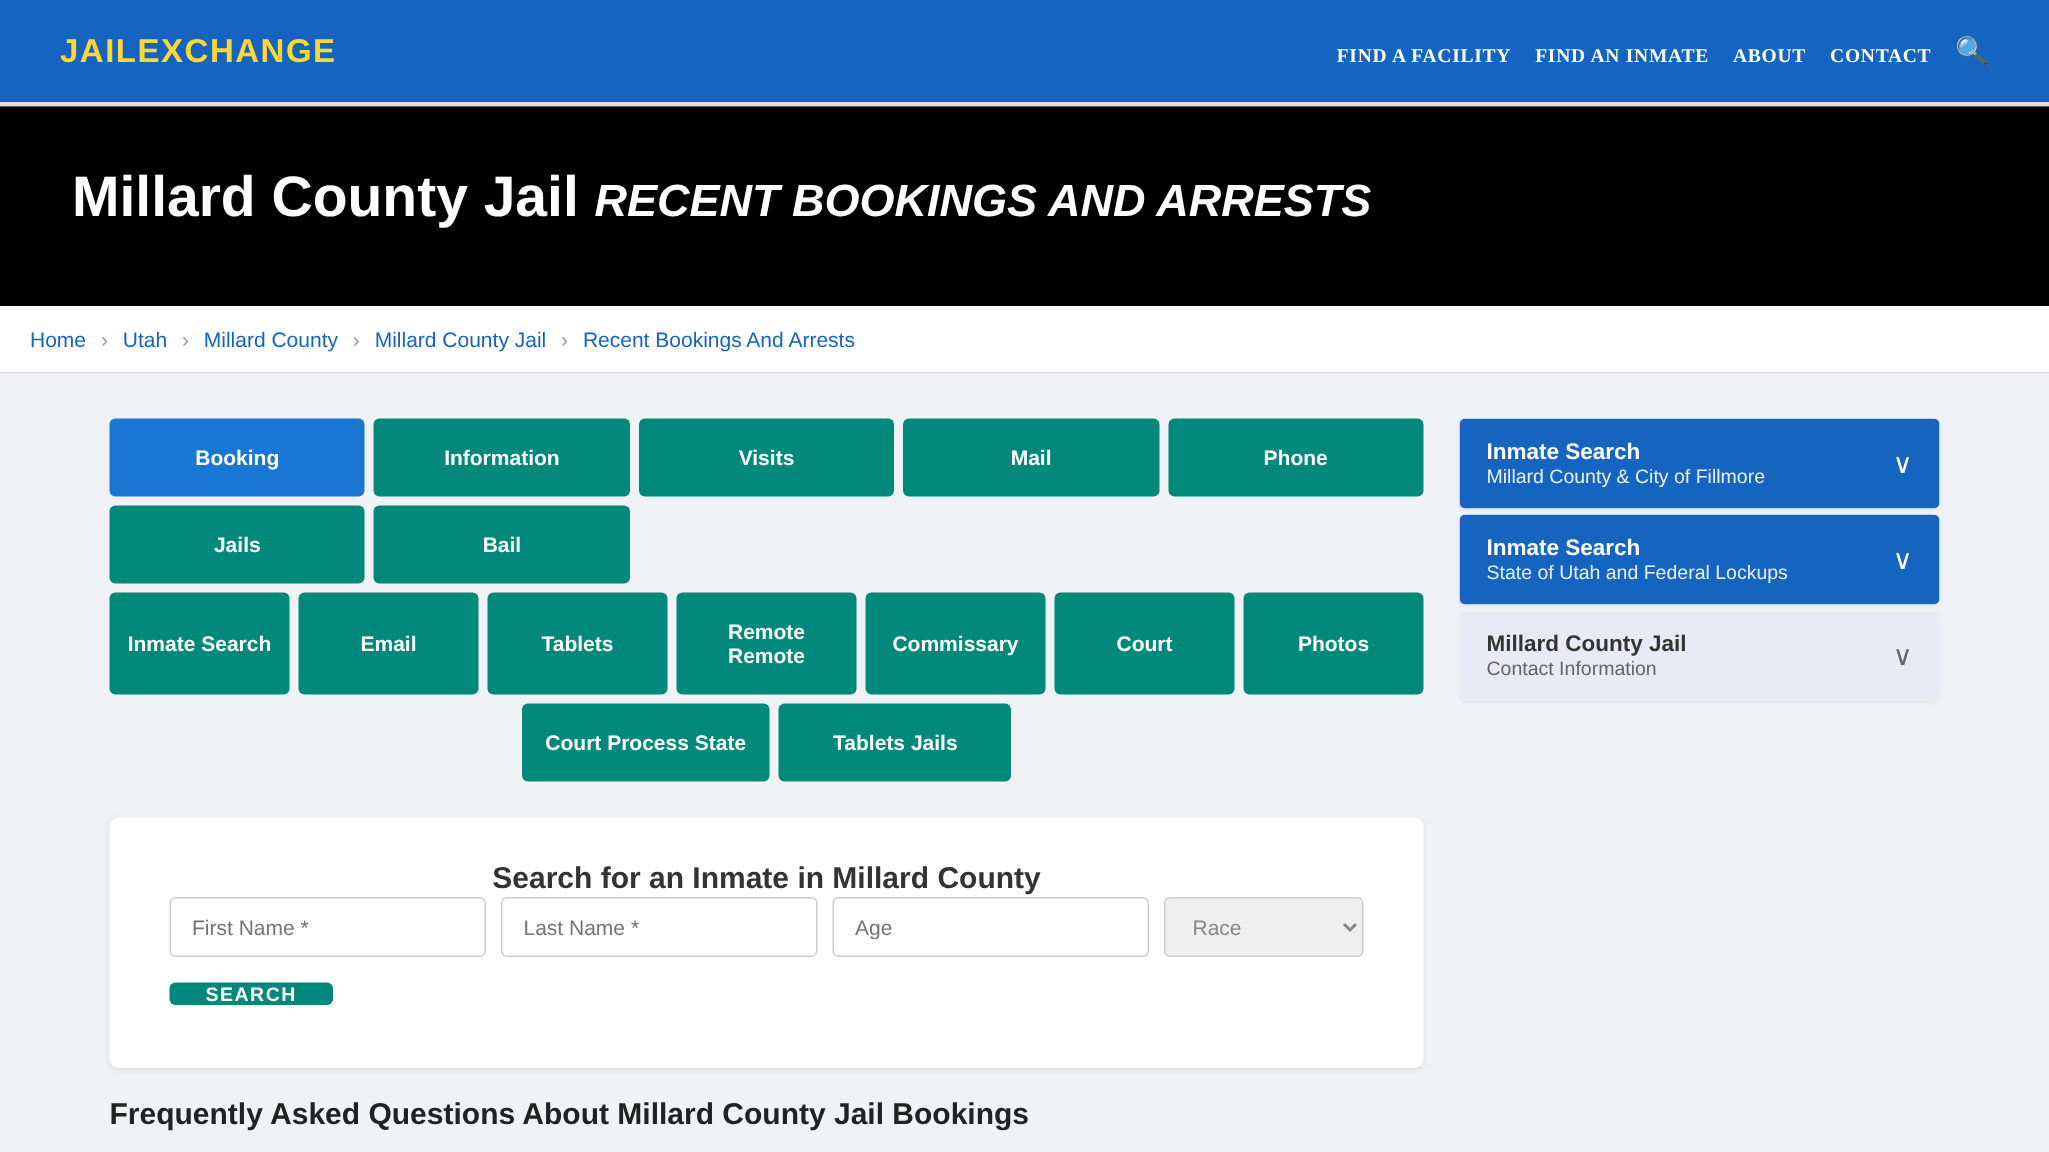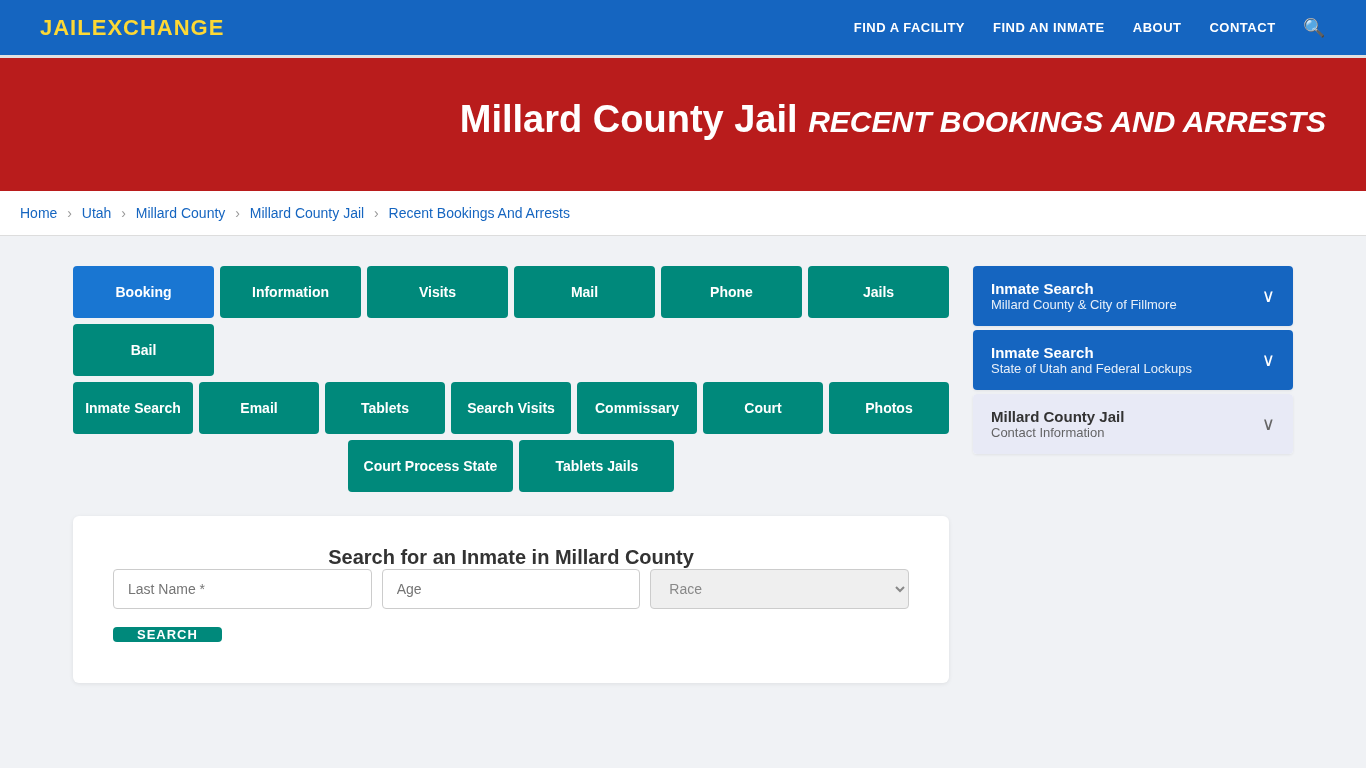--- a/index.html
+++ b/index.html
@@ -5,55 +5,55 @@
     * { box-sizing: border-box; margin: 0; padding: 0; }
     body { font-family: Arial, sans-serif; background: #f0f2f5; color: #333; }
 
     
     .navbar {
       background: #1565c0;
       display: flex;
       align-items: center;
       justify-content: space-between;
       padding: 0 40px;
-      height: 58px;
+      height: 71px;
       border-bottom: 3px solid #e0e0e0;
     }
     .logo {
       font-size: 22px;
       font-weight: 900;
       color: #fff;
       letter-spacing: 1px;
     }
     .logo span { color: #fdd835; }
     .nav-links {
       display: flex;
-      align-items: center;
-      gap: 28px;
+      align-items: flex-end;
+      gap: 16px;
+      font-family: Liberation Serif, serif;
     }
     .nav-link {
       color: #fff;
       font-size: 13px;
       font-weight: 700;
       text-transform: uppercase;
       text-decoration: none;
       letter-spacing: 0.5px;
       cursor: pointer;
     }
     .nav-search-icon {
       color: #fff;
       font-size: 18px;
       cursor: pointer;
     }
 
     
     .hero {
-      background: #b91c1c;
-      padding: 40px 40px 50px 32px;
-      text-align: right;
+      background: #000000;
+      padding: 40px 40px 50px 48px;
     }
     .hero-title {
       font-size: 38px;
       font-weight: 900;
       color: #fff;
     }
     .hero-title .sub {
       font-style: italic;
       font-weight: 700;
       font-size: 30px;
@@ -88,21 +88,21 @@
       gap: 24px;
     }
 
     .left-col {
       flex: 1;
     }
 
     
     .nav-buttons {
       display: grid;
-      grid-template-columns: repeat(6, 1fr);
+      grid-template-columns: repeat(5, 1fr);
       gap: 6px;
       margin-bottom: 6px;
     }
     .nav-btn {
       background: #00897b;
       color: #fff;
       border: none;
       border-radius: 4px;
       padding: 18px 8px;
       font-size: 14px;
@@ -269,48 +269,50 @@
       <button class="nav-btn">Mail</button>
       <button class="nav-btn">Phone</button>
       <button class="nav-btn">Jails</button>
       <button class="nav-btn">Bail</button>
     </div>
 
     <div class="nav-buttons-row2">
       <button class="nav-btn">Inmate Search</button>
       <button class="nav-btn">Email</button>
       <button class="nav-btn">Tablets</button>
-      <button class="nav-btn">Search Visits</button>
+      <button class="nav-btn">Remote Remote</button>
       <button class="nav-btn">Commissary</button>
       <button class="nav-btn">Court</button>
       <button class="nav-btn">Photos</button>
     </div>
 
     <div class="nav-buttons-row3">
       <button class="nav-btn">Court Process State</button>
       <button class="nav-btn">Tablets Jails</button>
     </div>
 
     <div class="search-box">
       <h2>Search for an Inmate in Millard County</h2>
       <div class="search-fields">
+        <input type="text" placeholder="First Name *" style="">
         <input type="text" placeholder="Last Name *" style="">
         <input type="text" placeholder="Age" style="">
         <select>
           <option>Race</option>
           <option>White</option>
           <option>Black</option>
           <option>Hispanic</option>
           <option>Asian</option>
           <option>Other</option>
         </select>
       </div>
       <button class="search-btn">SEARCH</button>
     </div>
 
+    <div class="faq-preview">Frequently Asked Questions About Millard County Jail Bookings</div>
 
   </div>
 
   <div class="right-sidebar">
 
     <div class="sidebar-card">
       <div class="sidebar-card-header">
         <div>
           <div class="title">Inmate Search</div>
           <div class="subtitle">Millard County &amp; City of Fillmore</div>

